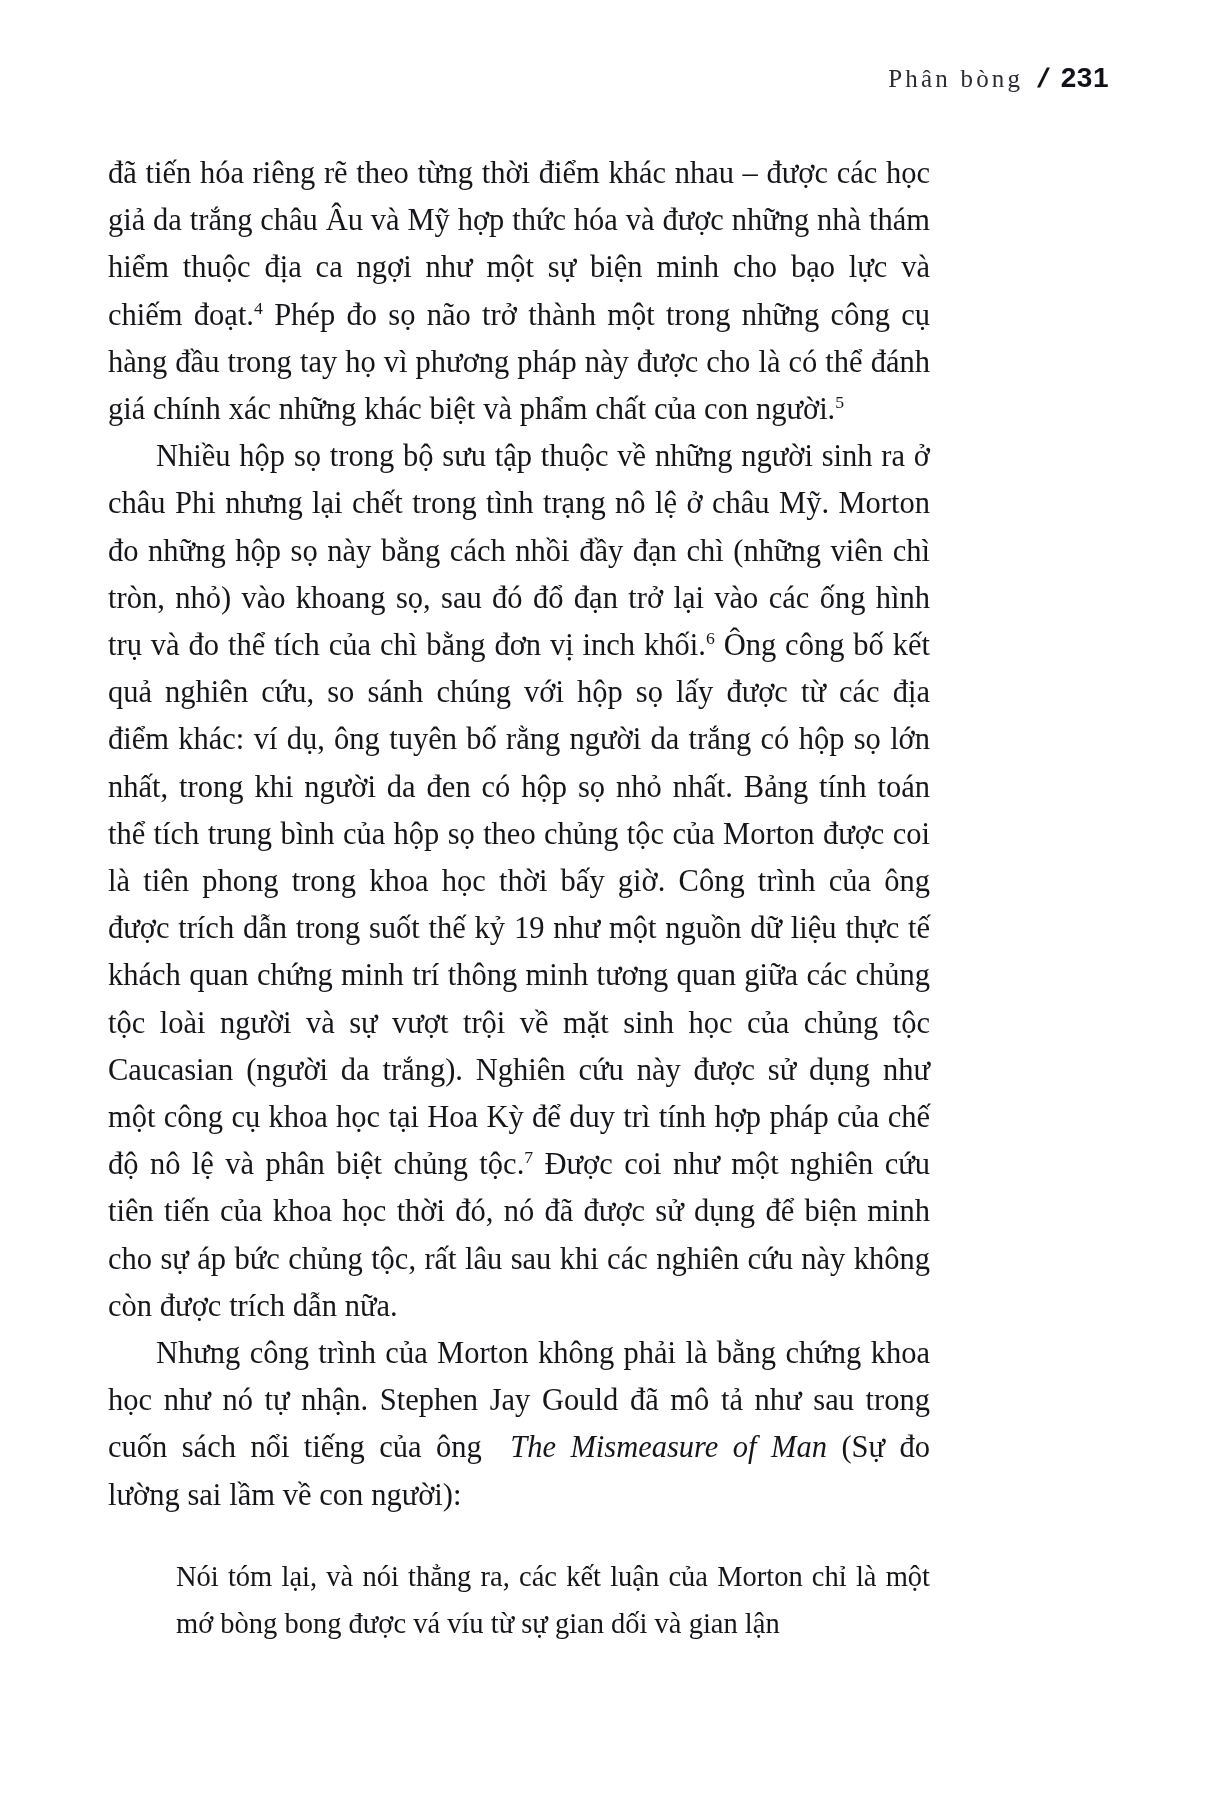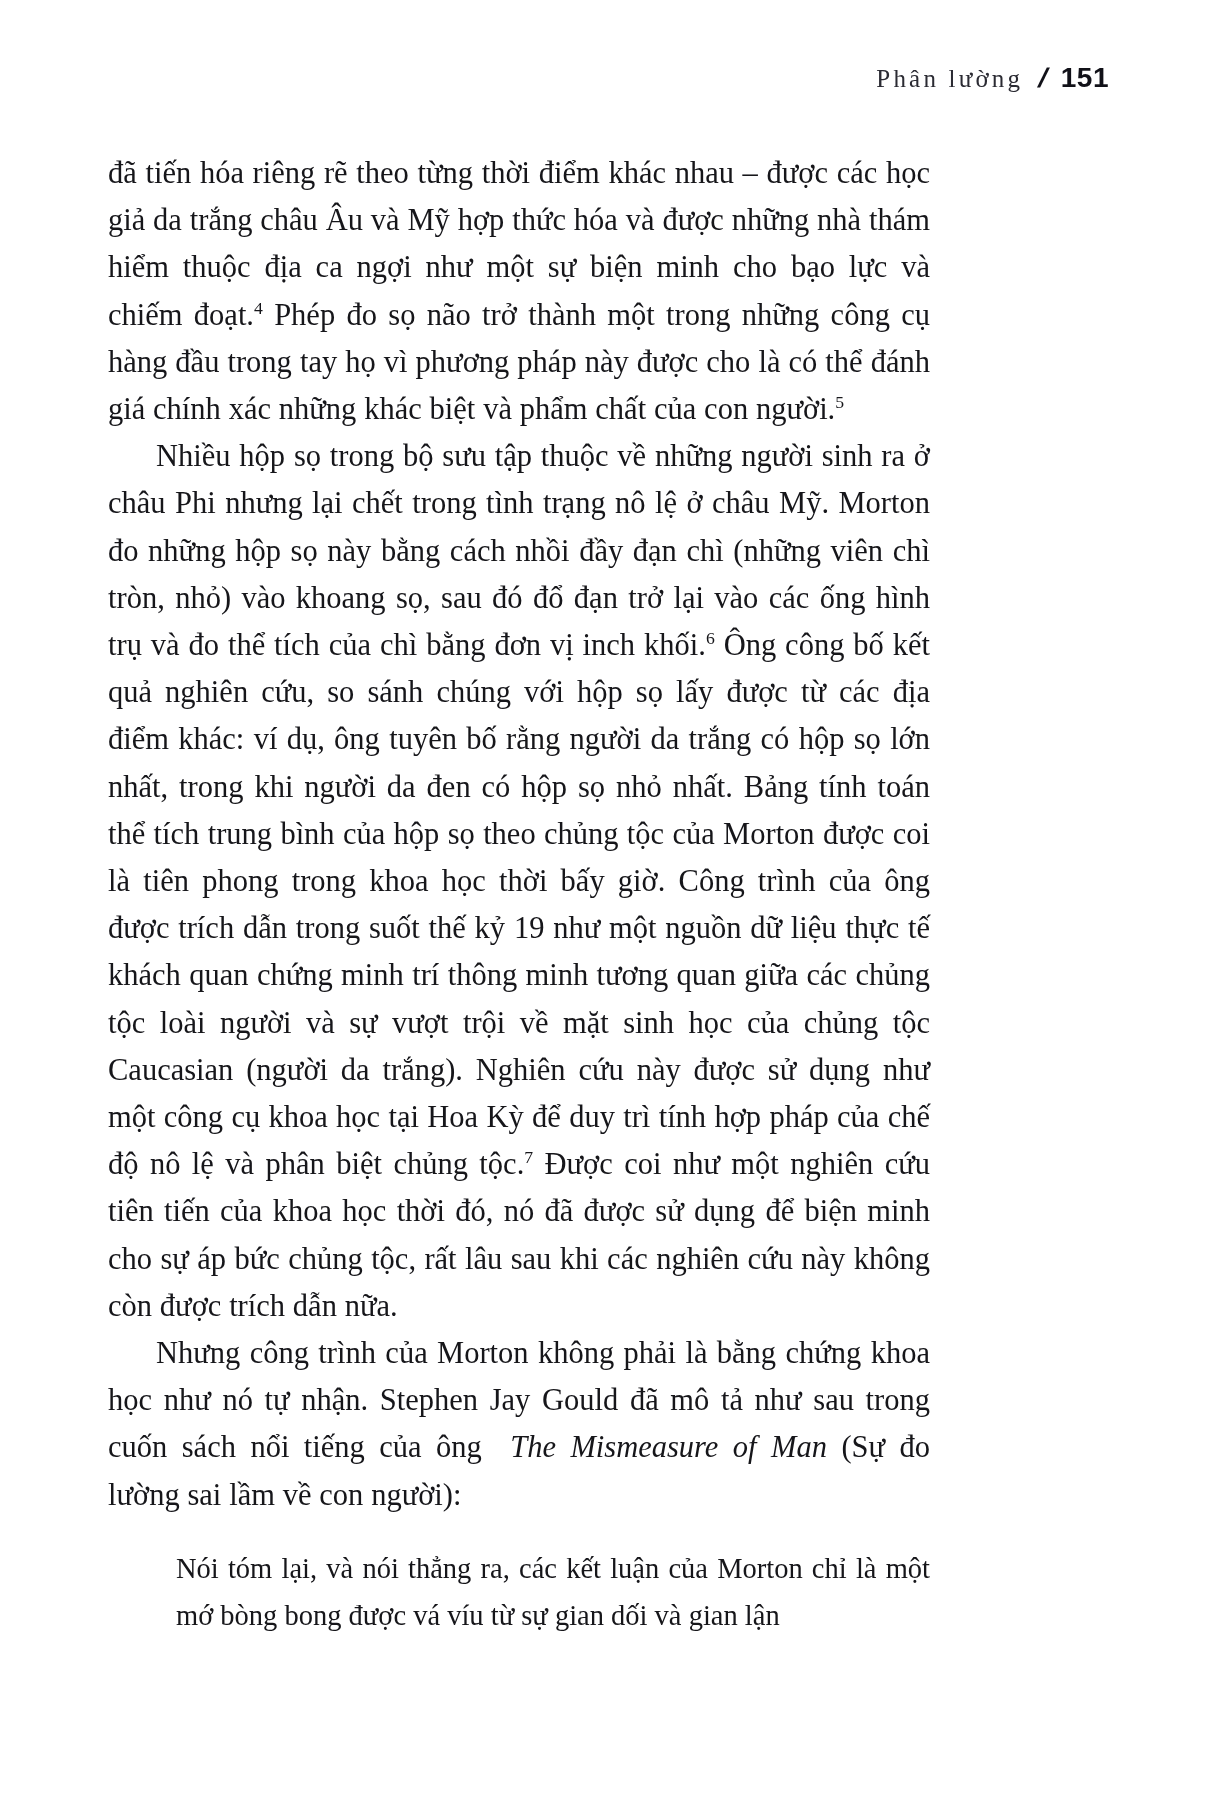--- a/index.html
+++ b/index.html
@@ -92,43 +92,43 @@
     letter-spacing: 0;
   }
 
   em.title-it {
     font-style: italic;
     margin-left: 14px;
   }
 
   
   blockquote.quote {
-    margin: 0;
+    margin: 8px;
     padding: 0;
     margin-left: 68px;
     width: 754px;
     font-size: 28.5px;
     line-height: 47px;
     text-align: justify;
     text-align-last: left;
     color: #16161a;
   }
   .quote-gap {
     height: 26px;
   }
 </style>
 </head>
 <body>
 
 <div class="page">
 
   <div class="running-header">
-    <span class="header-chapter">Phân lường</span>
+    <span class="header-chapter">Phân bòng</span>
     <span class="header-sep">/</span>
-    <span class="header-page">151</span>
+    <span class="header-page">231</span>
   </div>
 
   <div class="textblock">
 
     <p class="body-par lastline-left" id="par-0">đã tiến hóa riêng rẽ theo từng thời điểm khác nhau – được các học giả da trắng châu Âu và Mỹ hợp thức hóa và được những nhà thám hiểm thuộc địa ca ngợi như một sự biện minh cho bạo lực và chiếm đoạt.<sup class="fn">4</sup> Phép đo sọ não trở thành một trong những công cụ hàng đầu trong tay họ vì phương pháp này được cho là có thể đánh giá chính xác những khác biệt và phẩm chất của con người.<sup class="fn">5</sup></p>
 
     <p class="body-par indented lastline-left" id="par-1">Nhiều hộp sọ trong bộ sưu tập thuộc về những người sinh ra ở châu Phi nhưng lại chết trong tình trạng nô lệ ở châu Mỹ. Morton đo những hộp sọ này bằng cách nhồi đầy đạn chì (những viên chì tròn, nhỏ) vào khoang sọ, sau đó đổ đạn trở lại vào các ống hình trụ và đo thể tích của chì bằng đơn vị inch khối.<sup class="fn">6</sup> Ông công bố kết quả nghiên cứu, so sánh chúng với hộp sọ lấy được từ các địa điểm khác: ví dụ, ông tuyên bố rằng người da trắng có hộp sọ lớn nhất, trong khi người da đen có hộp sọ nhỏ nhất. Bảng tính toán thể tích trung bình của hộp sọ theo chủng tộc của Morton được coi là tiên phong trong khoa học thời bấy giờ. Công trình của ông được trích dẫn trong suốt thế kỷ 19 như một nguồn dữ liệu thực tế khách quan chứng minh trí thông minh tương quan giữa các chủng tộc loài người và sự vượt trội về mặt sinh học của chủng tộc Caucasian (người da trắng). Nghiên cứu này được sử dụng như một công cụ khoa học tại Hoa Kỳ để duy trì tính hợp pháp của chế độ nô lệ và phân biệt chủng tộc.<sup class="fn">7</sup> Được coi như một nghiên cứu tiên tiến của khoa học thời đó, nó đã được sử dụng để biện minh cho sự áp bức chủng tộc, rất lâu sau khi các nghiên cứu này không còn được trích dẫn nữa.</p>
 
     <p class="body-par indented lastline-left" id="par-2">Nhưng công trình của Morton không phải là bằng chứng khoa học như nó tự nhận. Stephen Jay Gould đã mô tả như sau trong cuốn sách nổi tiếng của ông <em class="title-it">The Mismeasure of Man</em> (Sự đo lường sai lầm về con người):</p>
 

